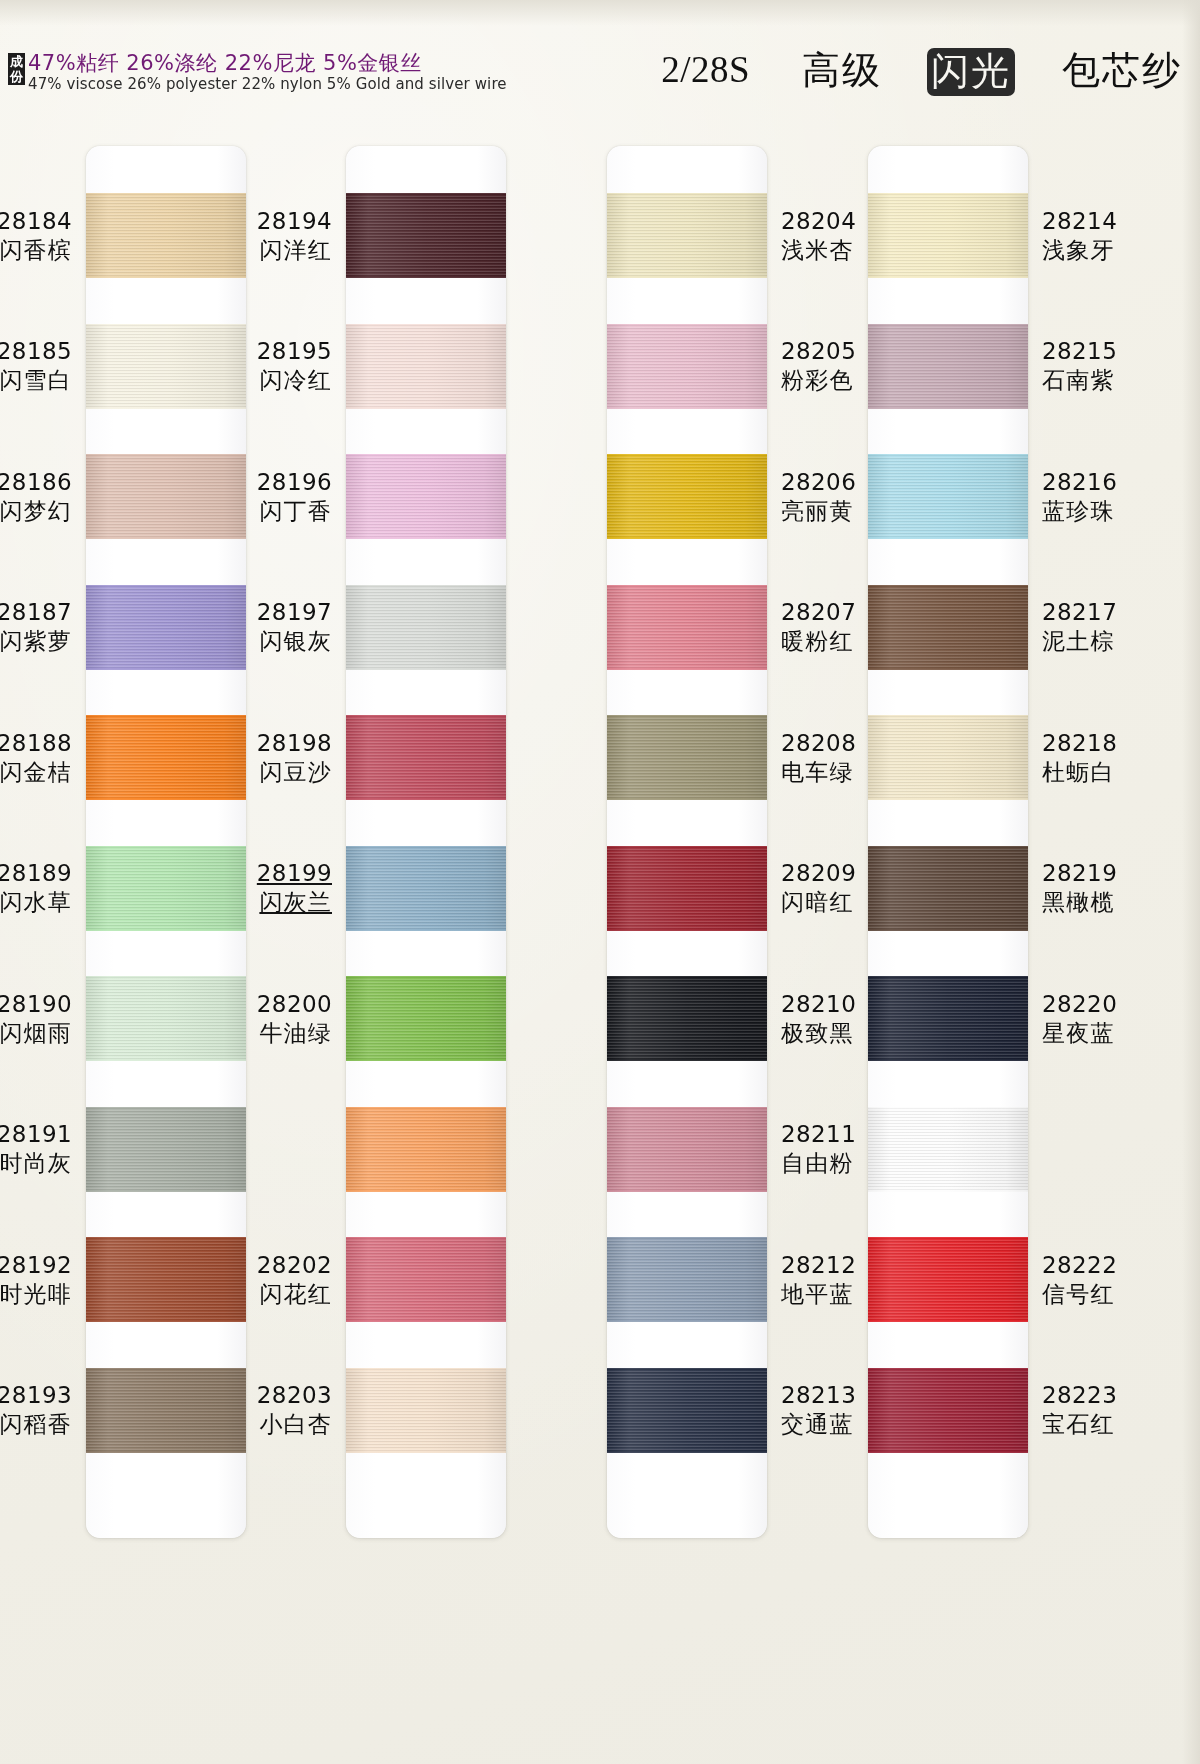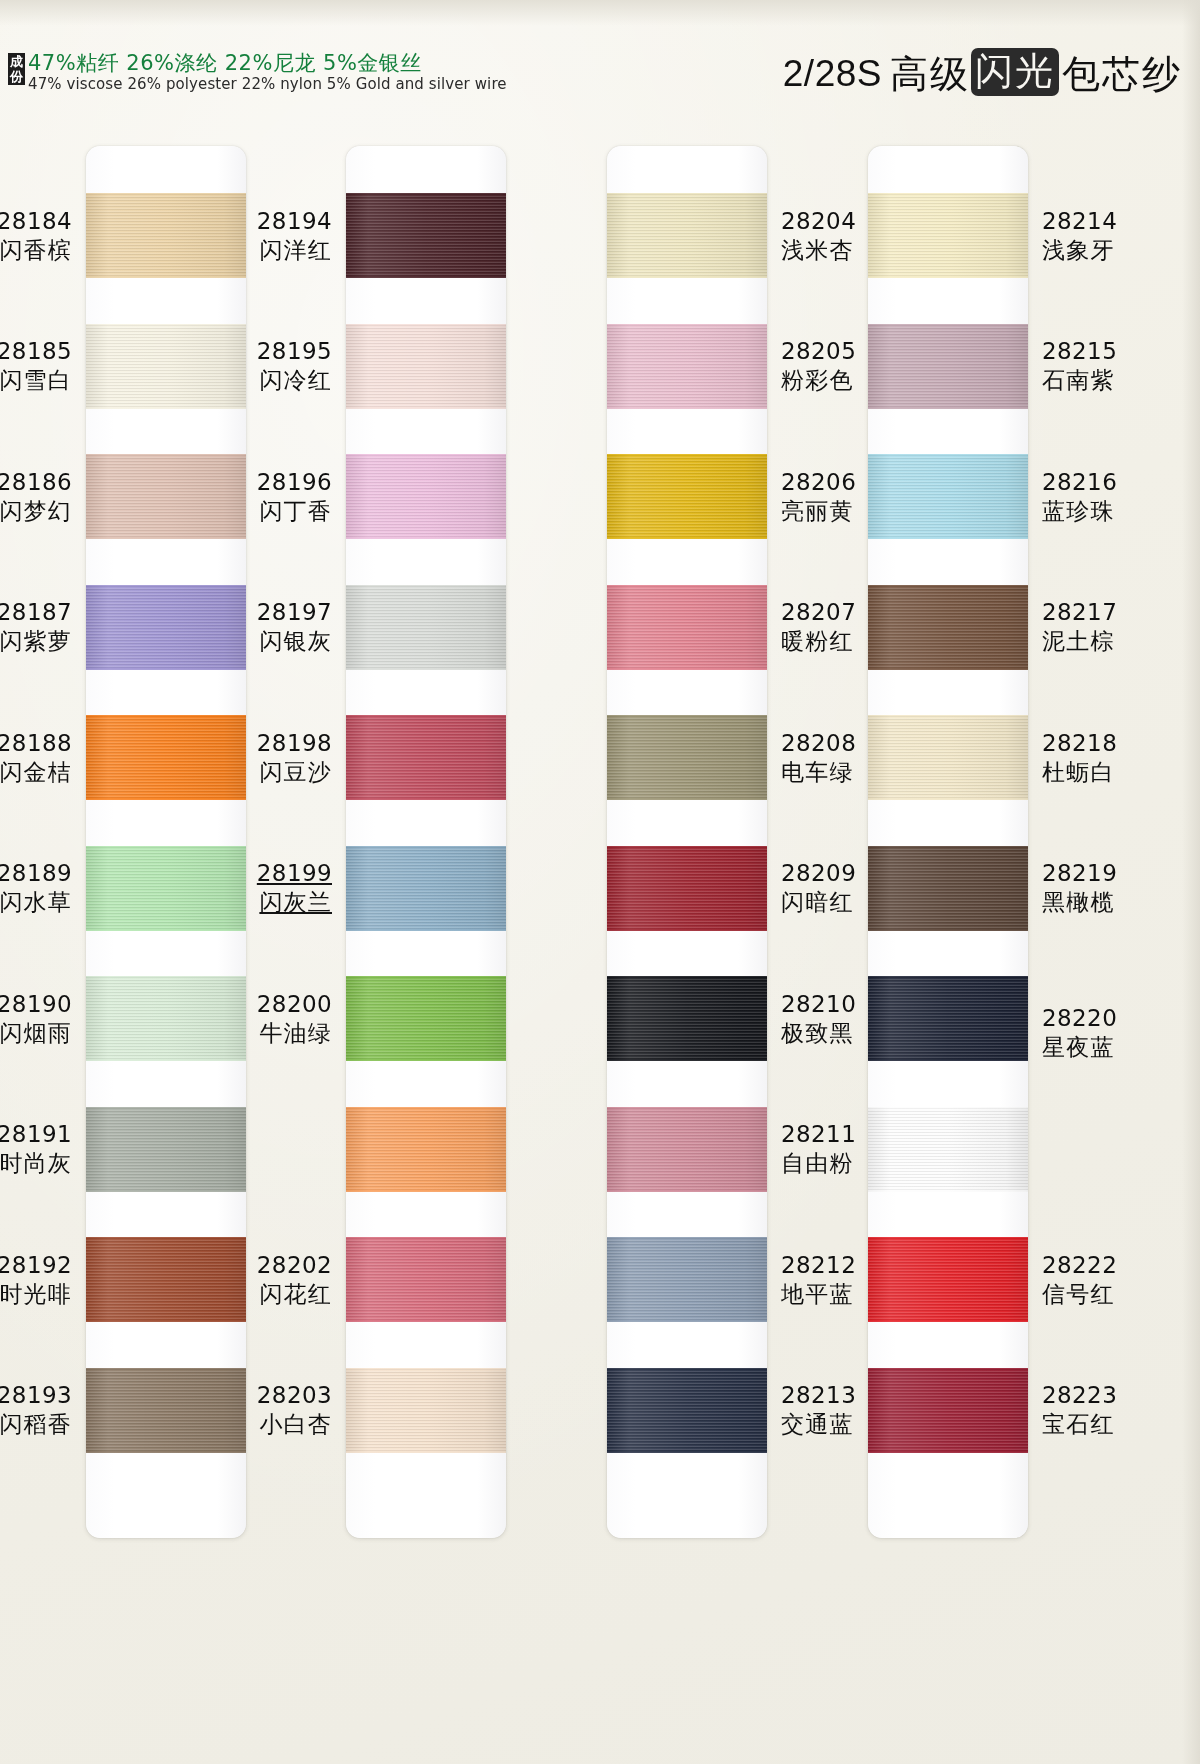--- a/index.html
+++ b/index.html
@@ -62,44 +62,45 @@
     letter-spacing: 0px;
     margin-right: 3px;
     margin-top: 1px;
   }
   .comp-badge span { display: block; text-align: center; }
   .comp-lines { display: flex; flex-direction: column; }
   .comp-cn {
     font-family: "DejaVu Sans", sans-serif;
     font-size: 21px;
     line-height: 23px;
-    color: #15803d;
+    color: #701a75;
     letter-spacing: 0.5px;
     white-space: nowrap;
   }
   .comp-en {
     font-family: "DejaVu Sans", sans-serif;
     font-size: 15px;
     line-height: 18px;
     color: #2b2b2b;
     letter-spacing: 0.1px;
     white-space: nowrap;
   }
 
   .title {
     position: absolute;
     right: 18px; top: 48px;
     display: flex;
-    align-items: flex-end;
-    font-family: Liberation Sans, sans-serif;
+    align-items: flex-start;
+    font-family: Liberation Serif, serif;
     font-size: 38px;
     line-height: 44px;
     color: #111111;
     white-space: nowrap;
     letter-spacing: 1px;
+    gap: 44px;
   }
   .title .t-count { font-size: 37px; margin-right: 8px; letter-spacing: 0.5px; }
   .title .t-pre   { letter-spacing: 2px; }
   .title .t-hl {
     background: #2b2b2b;
     color: #f7f6f1;
     border-radius: 7px;
     padding: 1px 4px 3px 4px;
     margin: 0 1px;
     letter-spacing: 2px;
@@ -605,21 +606,21 @@
       <span class="name">泥土棕</span>
     </div>
     <div class="label right-side" style="top: 728.5px; left: 1042px;">
       <span class="code">28218</span>
       <span class="name">杜蛎白</span>
     </div>
     <div class="label right-side" style="top: 859px; left: 1042px;">
       <span class="code">28219</span>
       <span class="name">黑橄榄</span>
     </div>
-    <div class="label right-side" style="top: 989.5px; left: 1042px; margin-top: 14px;">
+    <div class="label right-side" style="top: 989.5px; left: 1042px;">
       <span class="code">28220</span>
       <span class="name">星夜蓝</span>
     </div>
     <div class="label right-side" style="top: 1250.5px; left: 1042px;">
       <span class="code">28222</span>
       <span class="name">信号红</span>
     </div>
     <div class="label right-side" style="top: 1381px; left: 1042px;">
       <span class="code">28223</span>
       <span class="name">宝石红</span>

